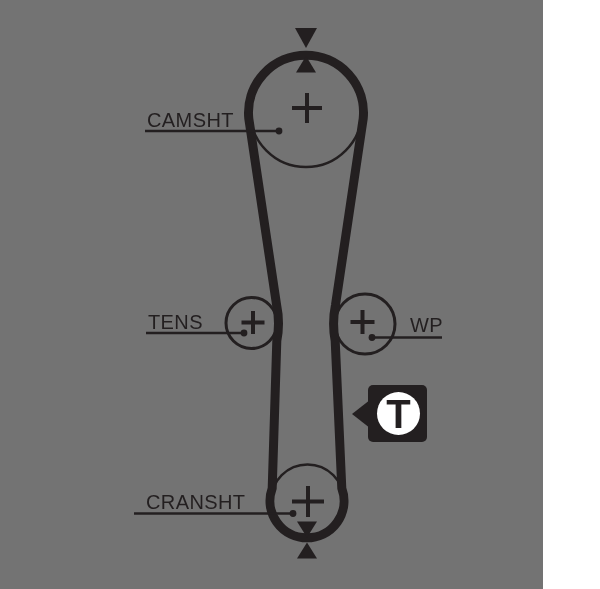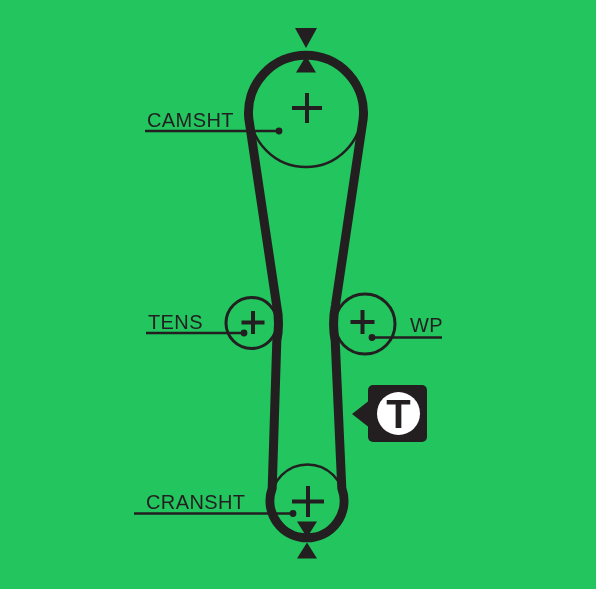--- a/index.html
+++ b/index.html
@@ -1,19 +1,19 @@
 <!DOCTYPE html>
 <html><head>
 <meta charset="utf-8">
 <style>
   html,body{margin:0;padding:0;background:#ffffff;}
   .stage{
     position:relative;
-    width:596px;height:589px;
-    background:#22c55e;
+    width:543px;height:589px;
+    background:#737373;
     overflow:hidden;
     font-family:"Liberation Sans",sans-serif;
   }
   svg{display:block;}
   .lbl{
     font-family:"Liberation Sans",sans-serif;
     font-size:20px;
     letter-spacing:0.4px;
     fill:#231f20;
   }

